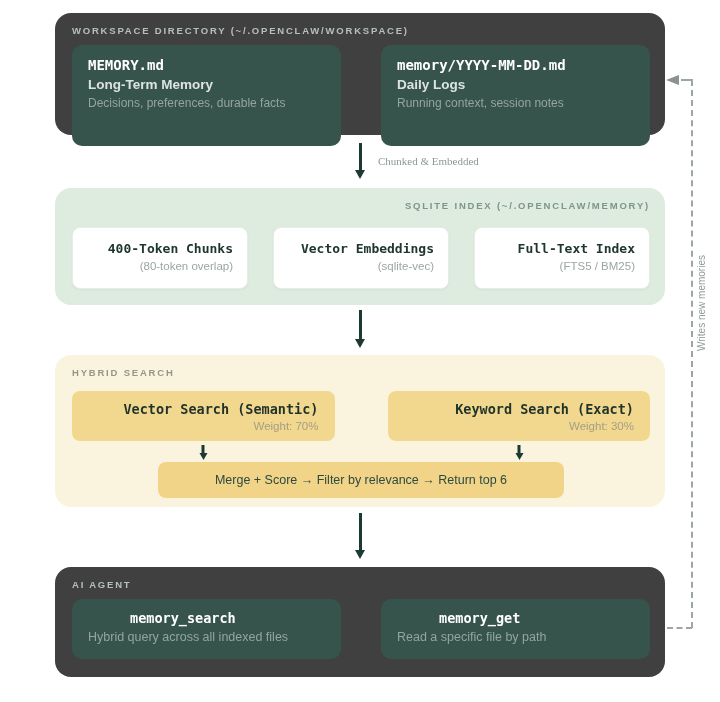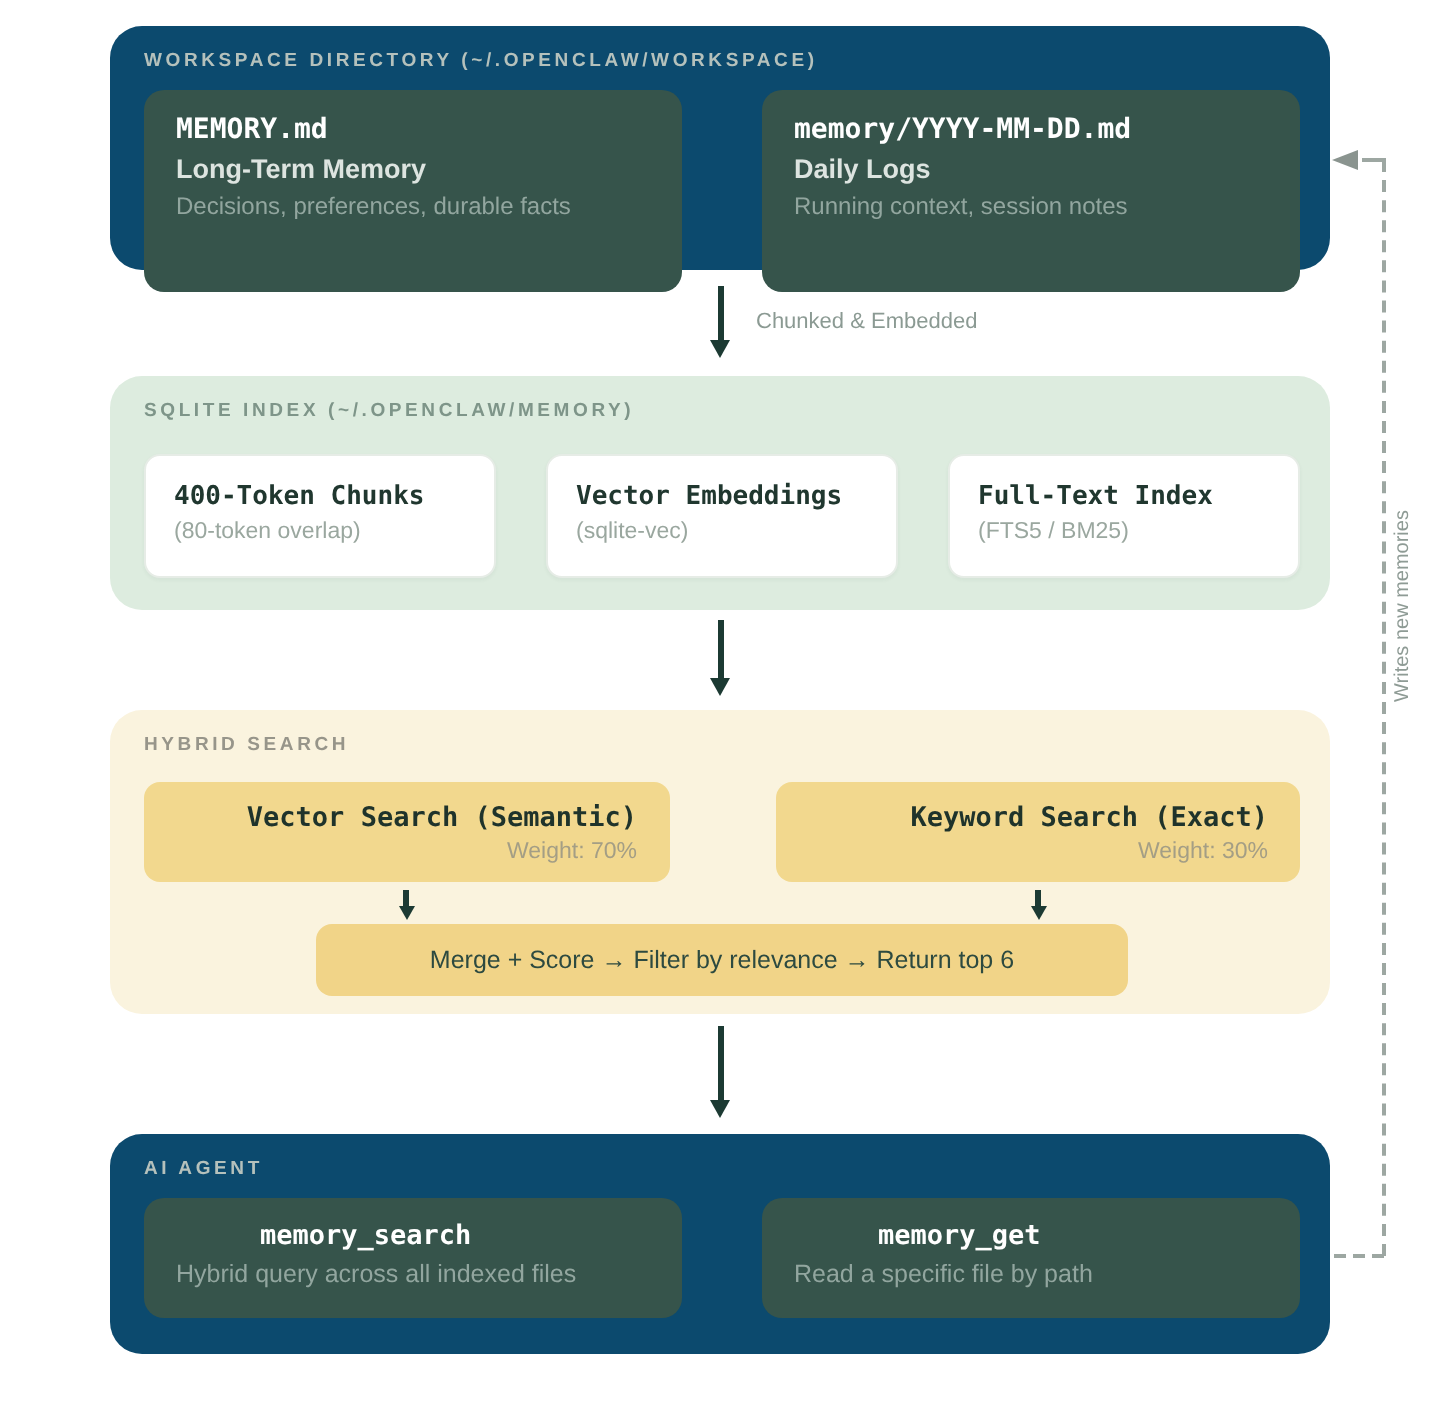--- a/index.html
+++ b/index.html
@@ -2,22 +2,22 @@
 <html><head>
 <meta charset="utf-8">
 <style>
   * { margin: 0; padding: 0; box-sizing: border-box; }
   html, body { width: 720px; height: 702px; background: #ffffff; overflow: hidden; }
   body { position: relative; font-family: "Liberation Sans", sans-serif; }
 
   .canvas { width: 610px; margin-left: 55px; padding-top: 13px; position: relative; }
 
   .panel { width: 100%; border-radius: 16px; padding: 12px 15px 0 17px; }
-  .panel.dark  { background: #0c4a6e; height: 122px; }
-  .panel.green { background: #ddecdf; height: 117px; }
+  .panel.dark  { background: #404040; height: 122px; }
+  .panel.green { background: #ddecdf; height: 117px; text-align: right; }
   .panel.cream { background: #faf3de; height: 152px; }
   .panel.dark.agent { height: 110px; }
 
   .panel-header { font-size: 9.5px; font-weight: 700; letter-spacing: 1.8px; white-space: nowrap; }
   .panel.dark  .panel-header { color: #b5c1bc; }
   .panel.green .panel-header { color: #7e9589; }
   .panel.cream .panel-header { color: #97958a; }
 
   .cards-row { display: flex; gap: 40px; margin-top: 9px; }
   .cards-row.triple { gap: 25px; margin-top: 16px; }
@@ -37,21 +37,21 @@
   .white-card { flex: 1; background: #ffffff; border: 1px solid #e6ece6; border-radius: 8px;
                 padding: 13px 14px; height: 62px; box-shadow: 0 1px 2px rgba(40,60,50,0.05); }
   .white-card .card-title { color: #20372f; font-size: 13px; font-weight: 700; }
   .white-card .card-sub   { color: #9aa79f; font-size: 11.5px; margin-top: 4px; }
 
   .yellow-card { flex: 1; background: #f2d88e; border-radius: 8px; padding: 10px 16px; height: 50px; }
   .yellow-card .card-title { color: #1f332b; font-size: 13.5px; font-weight: 700; }
   .yellow-card .card-sub   { color: #a49e85; font-size: 11.5px; margin-top: 3px; }
 
   .gap { position: relative; display: flex; justify-content: center; }
-  .gap1 { height: 53px; padding-top: 8px; }
+  .gap1 { height: 53px; padding-top: 8px; font-family: Liberation Serif, serif; }
   .gap2 { height: 50px; padding-top: 5px; }
   .gap3 { height: 60px; padding-top: 6px; }
 
   .v-arrow { position: relative; width: 3px; background: #1c3a33; }
   .gap1 .v-arrow { height: 27px; }
   .gap2 .v-arrow { height: 29px; }
   .gap3 .v-arrow { height: 37px; }
   .v-arrow::after { content: ""; position: absolute; top: 100%; left: 50%;
                     transform: translateX(-50%);
                     border-left: 5.5px solid transparent; border-right: 5.5px solid transparent;

